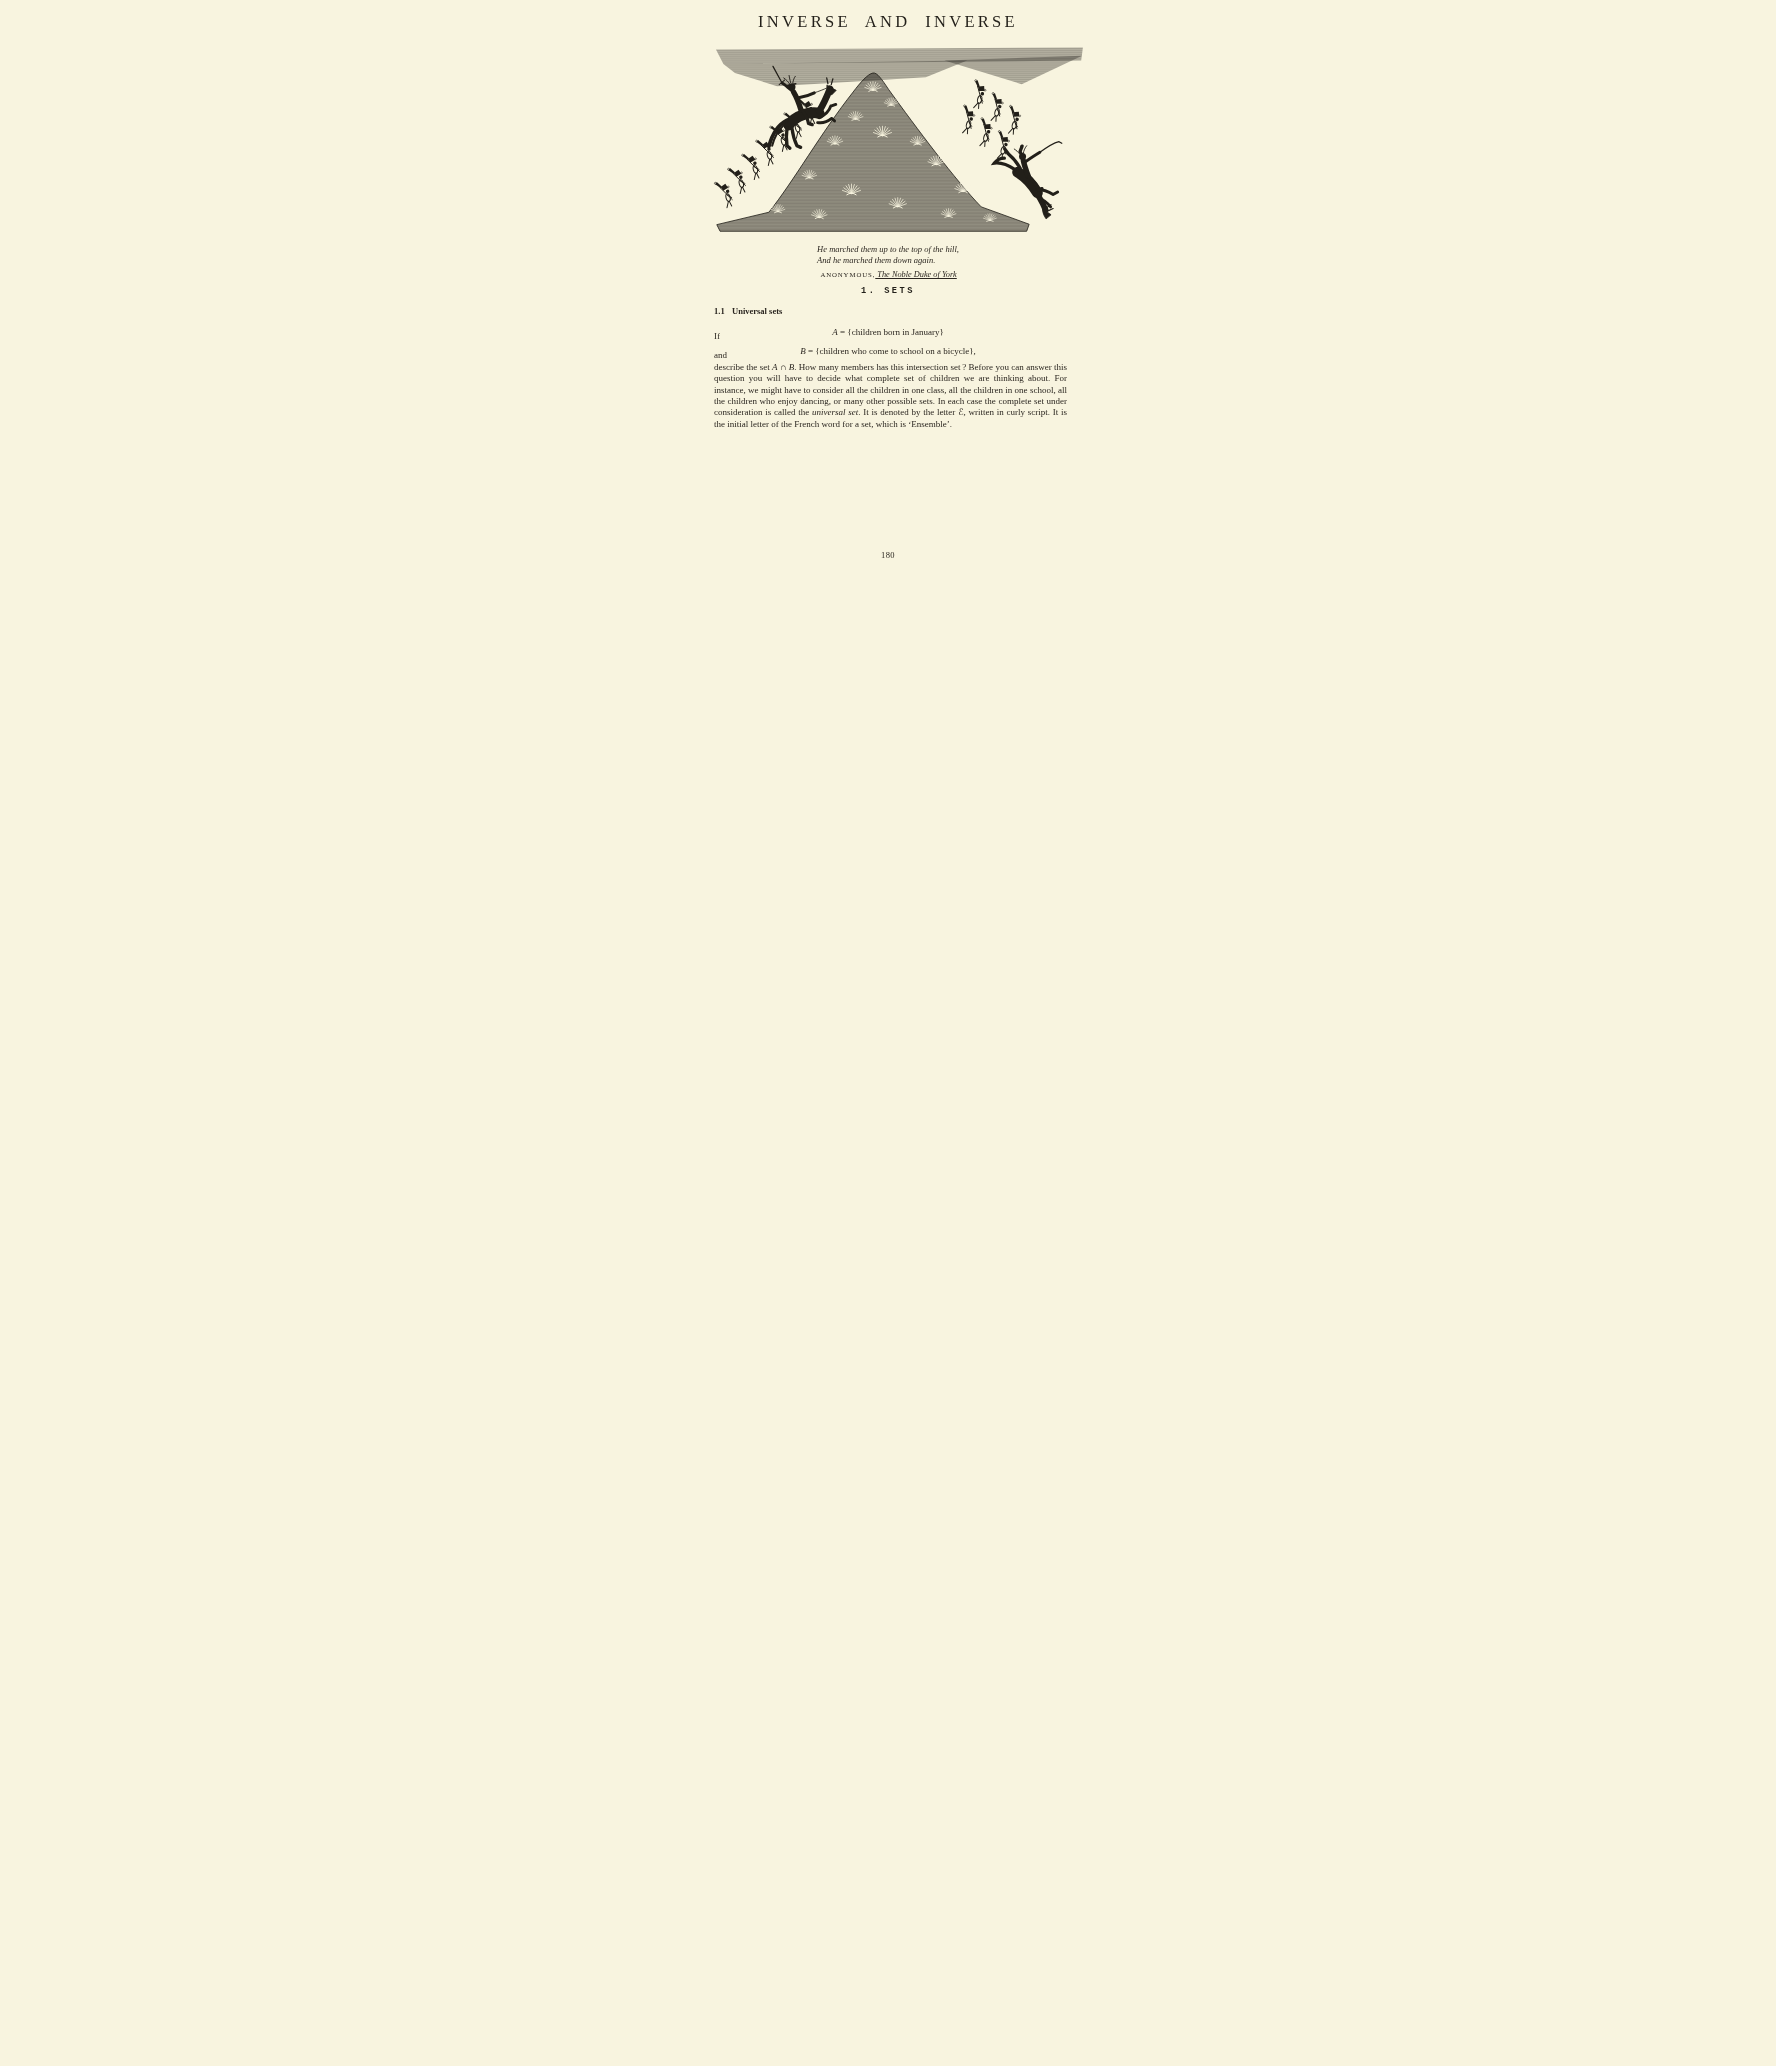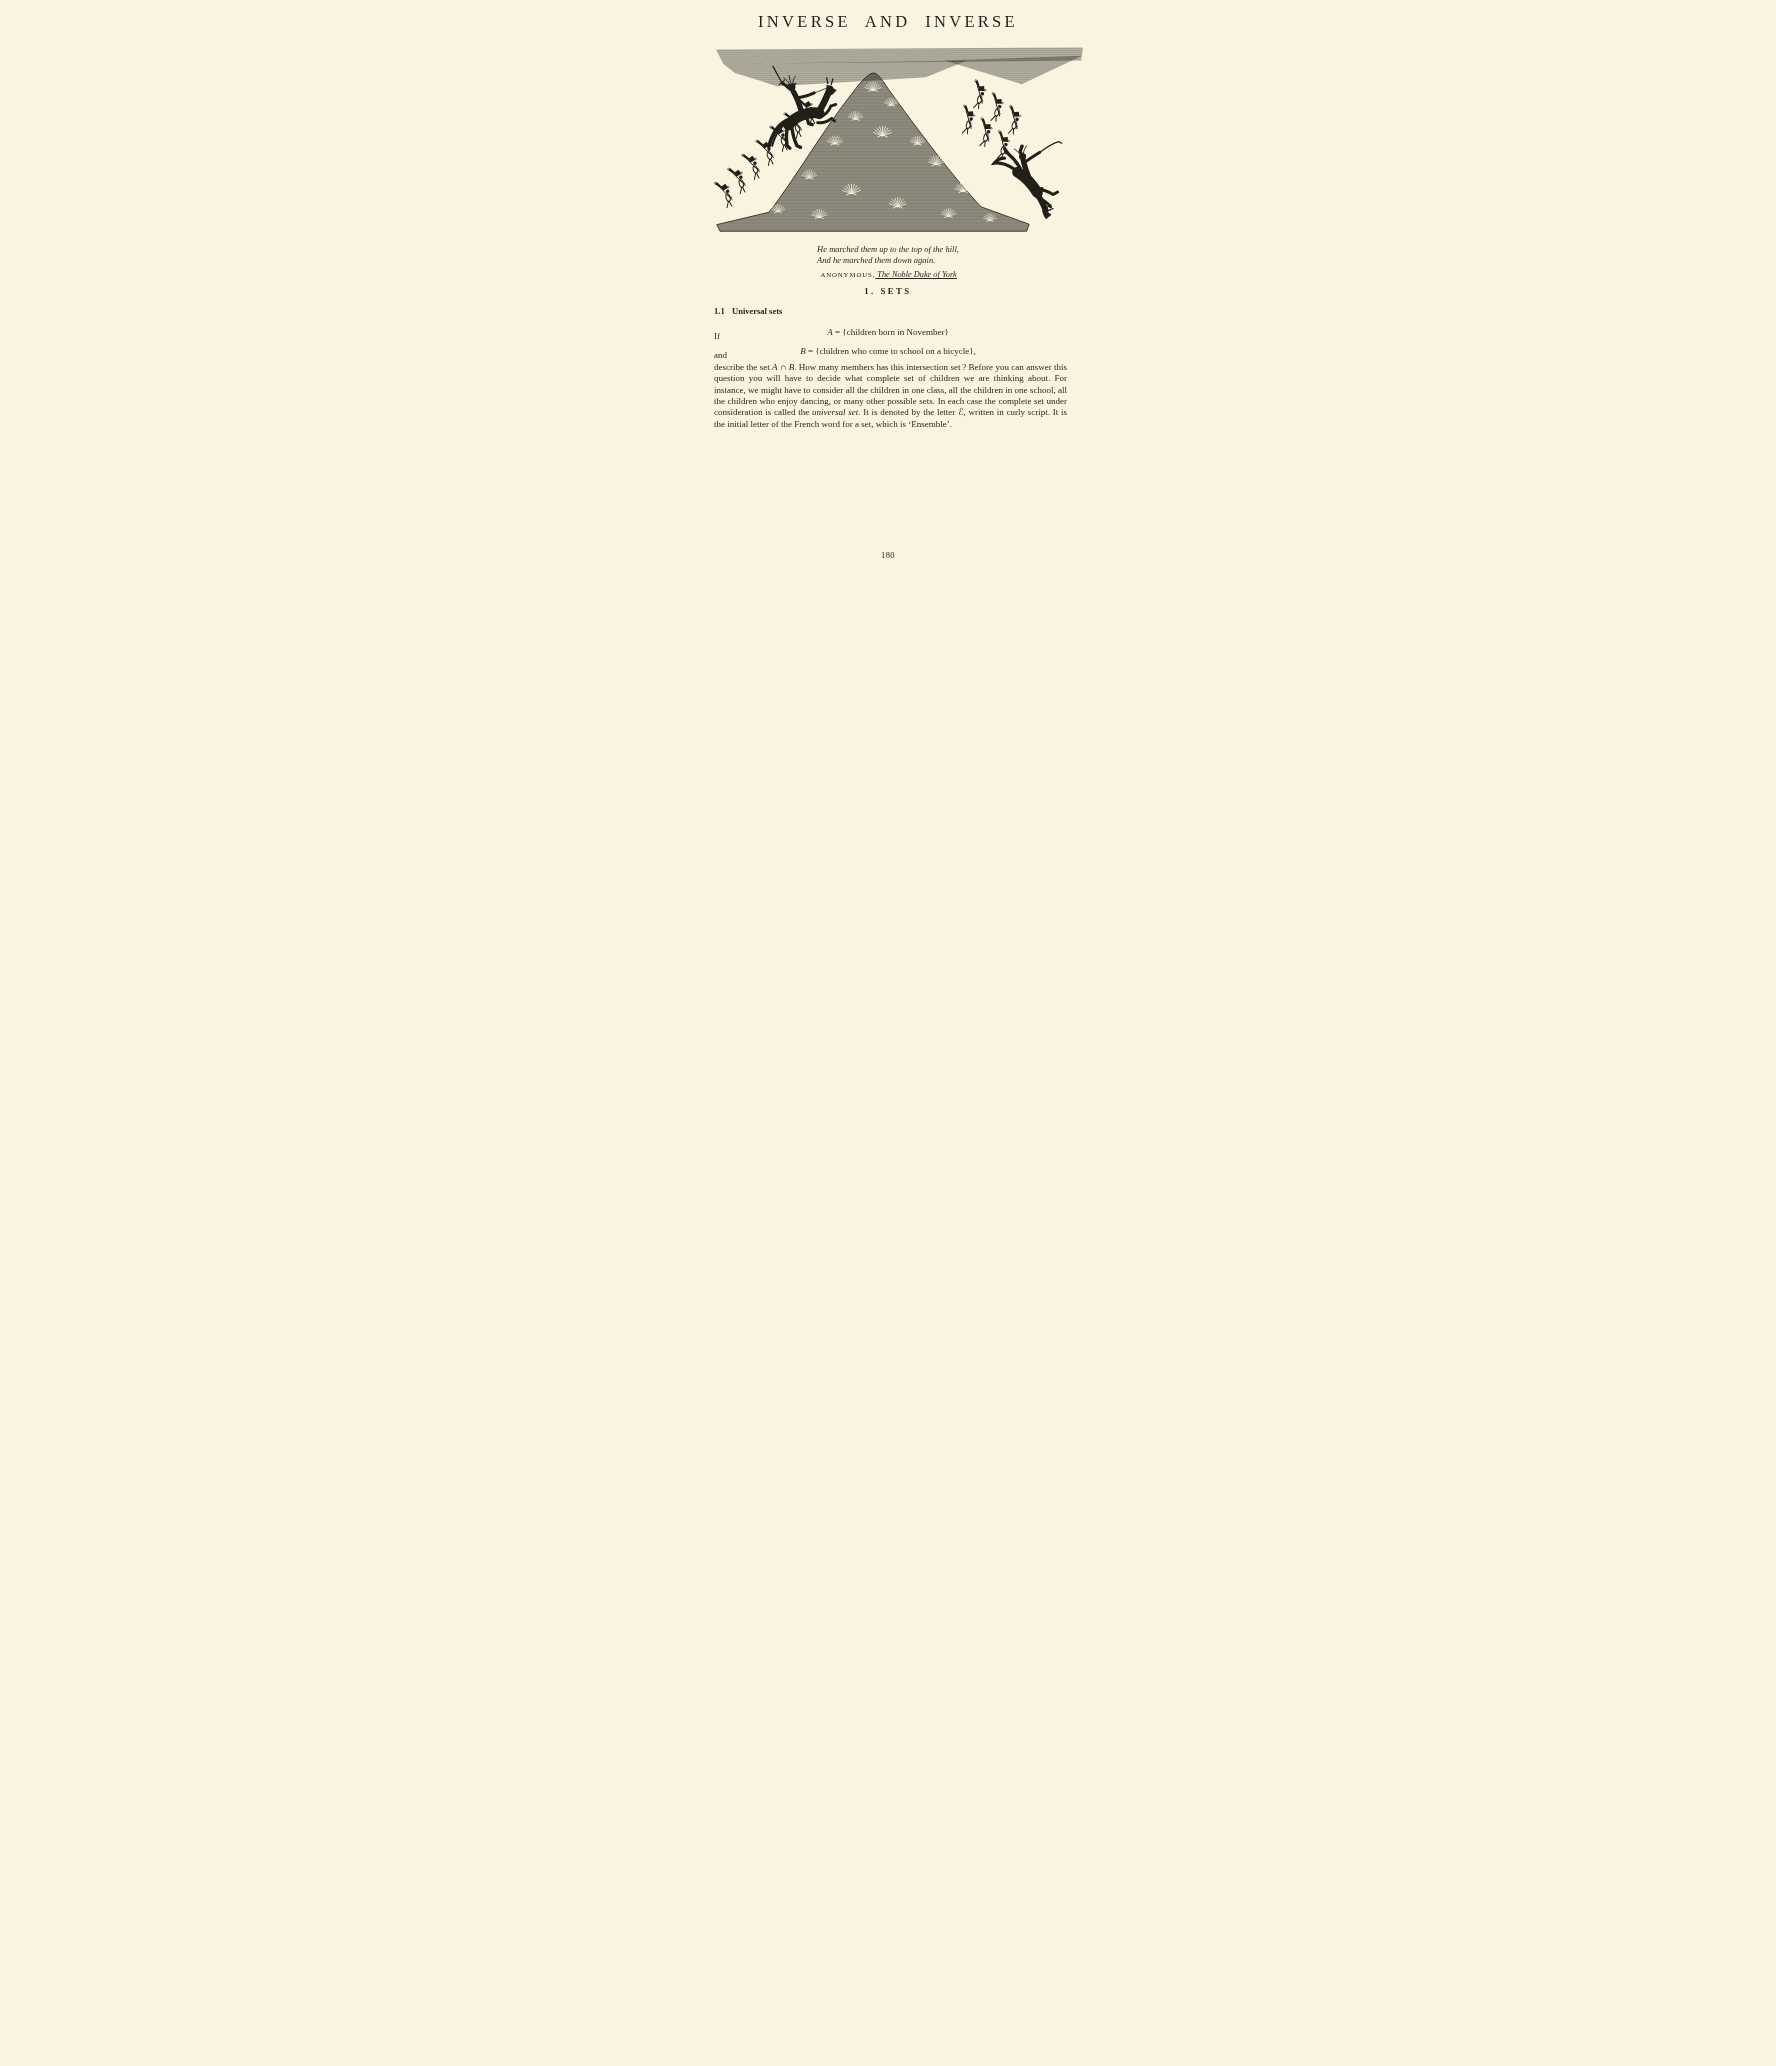--- a/index.html
+++ b/index.html
@@ -13,21 +13,21 @@
 
   .figure { margin-top:13.2px; margin-left:45px; width:376px; }
 
   .quote-wrap { margin-top:10.7px; text-align:center; }
   .quote-inner { display:inline-block; text-align:left; }
   .quote-line { font-style:italic; font-size:8.5px; line-height:10.7px; }
   .attribution { margin-top:4.5px; padding-left:3.3px; font-size:8.3px; }
   .attribution .smallcaps { font-style:normal; font-size:6.8px; letter-spacing:0.9px; }
   .attribution .source { font-style:italic;text-decoration:underline; }
 
-  .sets-heading { margin-top:6.6px; text-align:center; font-size:8.7px; font-weight:bold; letter-spacing:2.5px; color:var(--ink); }
+  .sets-heading { margin-top:6.6px; text-align:center; font-size:8.7px; font-weight:bold; letter-spacing:2.5px; color:var(--ink);font-family:Liberation Mono, monospace; }
   .subsection { margin-top:10px; margin-left:48px; font-size:8.5px; font-weight:bold; }
   .subsection .num { margin-right:7.4px; }
 
   .defrow { position:relative; text-align:center; font-size:9px; }
   .defrow.first { margin-top:11px; }
   .defrow.second { margin-top:8.7px; }
   .defrow .intro { position:absolute; left:48px; top:4px; }
   .it { font-style:italic; }
   .script { font-style:italic; font-family:"DejaVu Serif","DejaVu Sans",serif; }
 
@@ -173,21 +173,21 @@
       <div class="attribution"><span class="smallcaps">ANONYMOUS,</span><span class="source"> The Noble Duke of York</span></div>
     </div>
   </div>
 
   <div class="sets-heading">1. SETS</div>
 
   <div class="subsection"><span class="num">1.1</span><span>Universal sets</span></div>
 
   <div class="defrow first">
     <span class="intro">If</span>
-    <span><span class="it">A</span><span> = {children born in November}</span></span>
+    <span><span class="it">A</span><span> = {children born in January}</span></span>
   </div>
 
   <div class="defrow second">
     <span class="intro">and</span>
     <span><span class="it">B</span><span> = {children who come to school on a bicycle},</span></span>
   </div>
 
   <p class="para"><span>describe the set </span><span class="it">A</span><span> ∩ </span><span class="it">B</span><span>. How many members has this intersection set ? Before you can answer this question you will have to decide what complete set of children we are thinking about. For instance, we might have to consider all the children in one class, all the children in one school, all the children who enjoy dancing, or many other possible sets. In each case the complete set under consideration is called the </span><span class="it">universal set</span><span>. It is denoted by the letter </span><span class="script">ℰ</span><span>, written in curly script. It is the initial letter of the French word for a set, which is ‘Ensemble’.</span></p>
 
   <div class="pageno">180</div>

